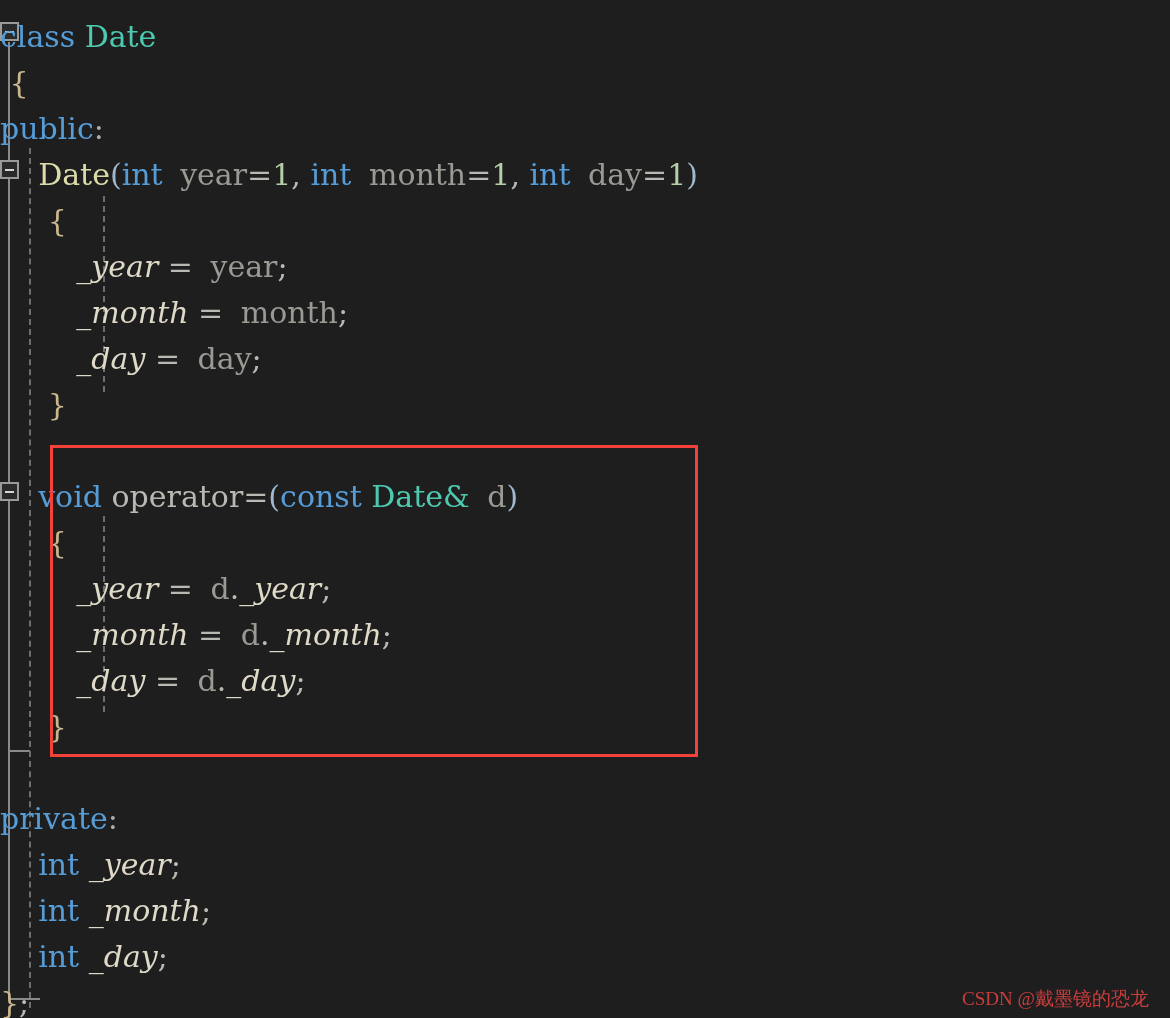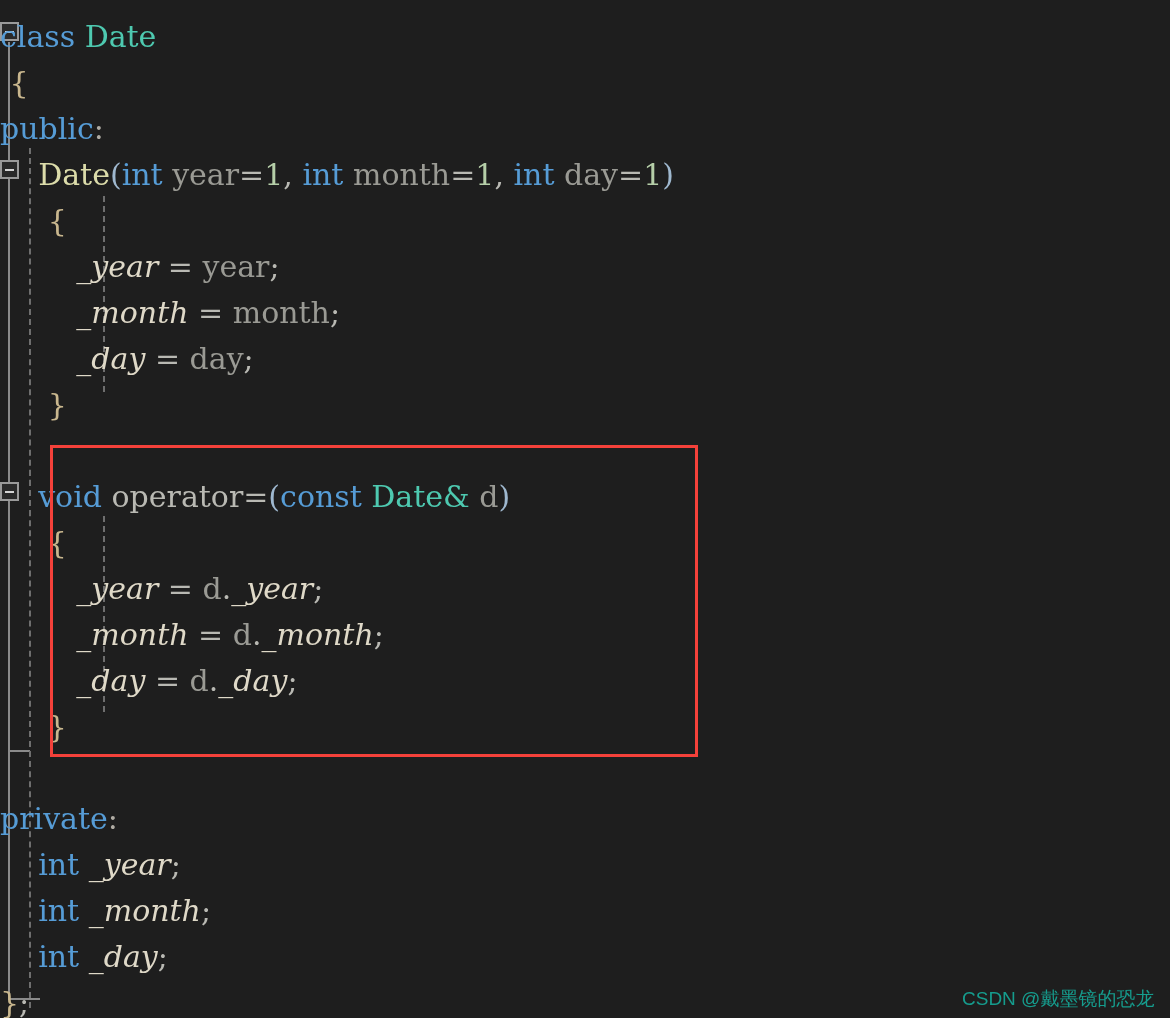--- a/index.html
+++ b/index.html
@@ -19,21 +19,21 @@
     line-height:46px;
     white-space:pre;
     letter-spacing:0px;
   }
   .line{height:46px;position:relative;}
 
   
   .kw   {color:#569cd6;}            
   .type {color:#4ec9b0;}            
   .fn   {color:#dcdcaa;}            
-  .var  {color:#9a9a94;}            
+  .var  {color:#9a9a94;margin-left:8px;}            
   .mem  {color:#dfd9c8;font-style:italic;}            
   .op   {color:#b9b9b3;}            
   .num  {color:#b5cea8;}            
   .brace{color:#c9b78e;}            
   .brace2{color:#9fb8cf;}
   .punc {color:#b0aca4;}
 
   
   .gutter{position:absolute;left:0;top:0;width:60px;height:1018px;}
   .foldbox{
@@ -53,22 +53,22 @@
   }
 
   
   .redbox{
     position:absolute;border:3px solid #f4413a;box-sizing:border-box;
     pointer-events:none;
   }
 
   
   .watermark{
-    position:absolute;color:#14b8a6;opacity:.82;
-    font-family:Liberation Sans, sans-serif;
+    position:absolute;color:#ef4444;opacity:.82;
+    font-family:Liberation Serif, serif;
     font-size:19px;white-space:nowrap;
   }
 </style>
 </head>
 <body>
 
 <div id="editor">
 
   <div class="gutter">
 

